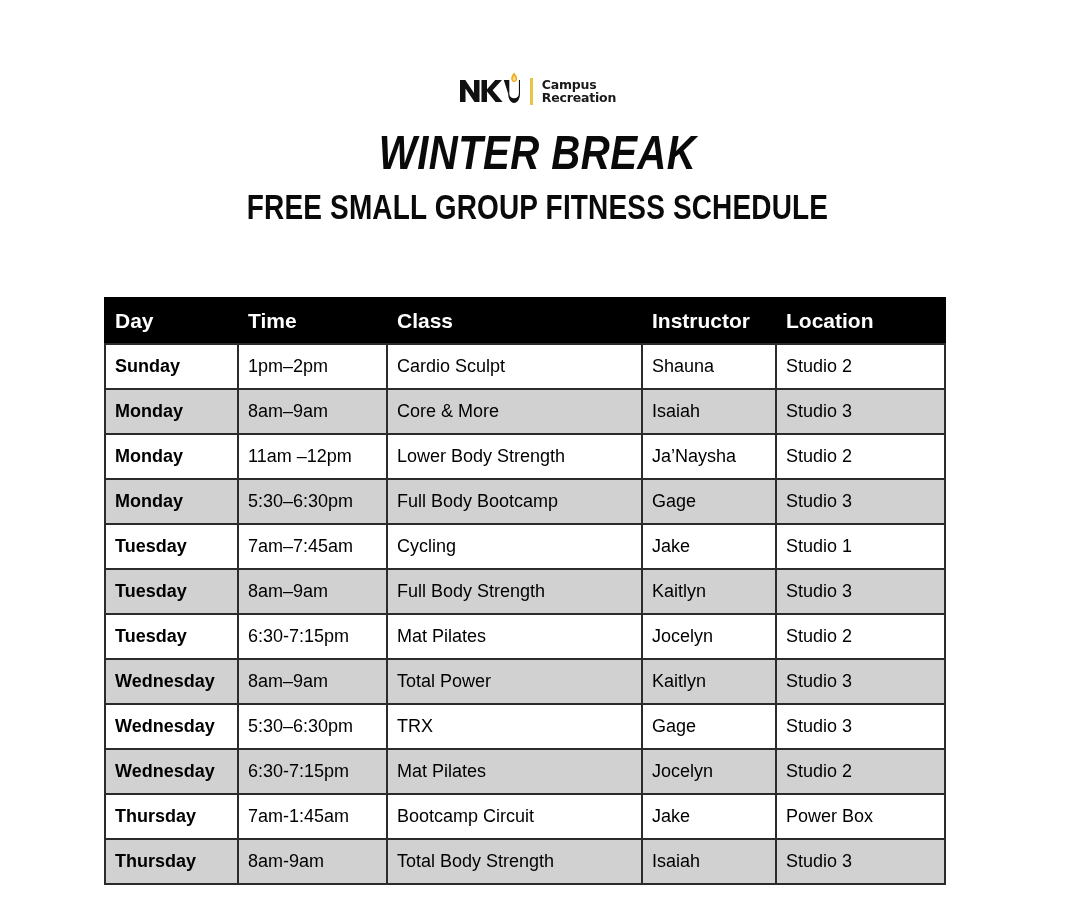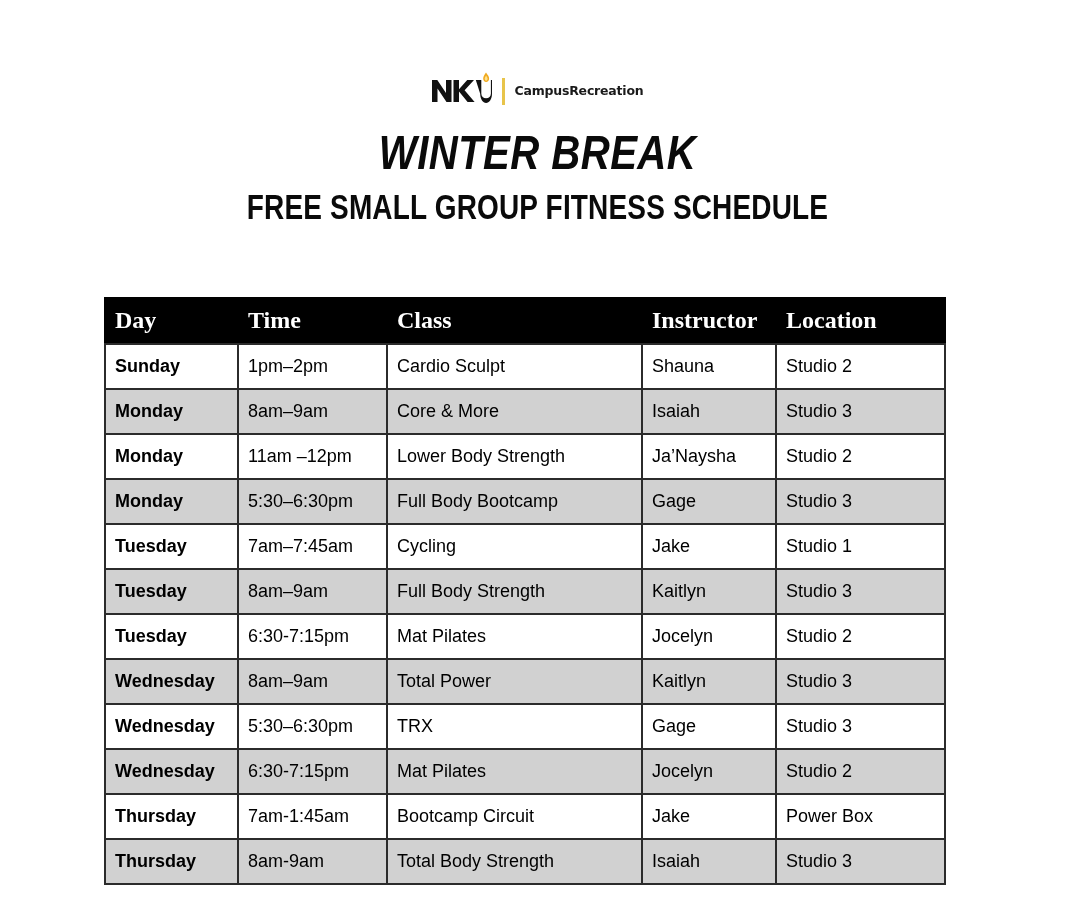--- a/index.html
+++ b/index.html
@@ -42,20 +42,21 @@
     display: block;
   }
   .logo-divider {
     width: 3px;
     height: 27px;
     background: #e8c44a;
     display: block;
   }
   .logo-words {
     display: flex;
+    flex-direction: column;
     justify-content: flex-end;
     line-height: 1.08;
   }
   .logo-words span {
     font-family: "DejaVu Sans", sans-serif;
     font-weight: bold;
     font-size: 12.5px;
     letter-spacing: -0.2px;
     color: #1a1a1a;
     white-space: nowrap;
@@ -136,23 +137,23 @@
     text-align: left;
     vertical-align: middle;
     font-size: 18px;
     line-height: 1.15;
     white-space: nowrap;
     overflow: hidden;
   }
   .schedule-table thead th {
     background: #000000;
     color: #ffffff;
-    font-family: Liberation Serif, serif;
-    font-weight: bold;
-    font-size: 24px;
+    font-family: Liberation Sans, sans-serif;
+    font-weight: bold;
+    font-size: 21px;
     height: 44px;
     border-color: #000000;
     border-bottom-color: #2b2b2b;
   }
   .schedule-table thead th.sep {
     border-left: 2px solid #701a75;
   }
   .schedule-table tbody tr.shaded td {
     background: #d1d1d1;
   }

